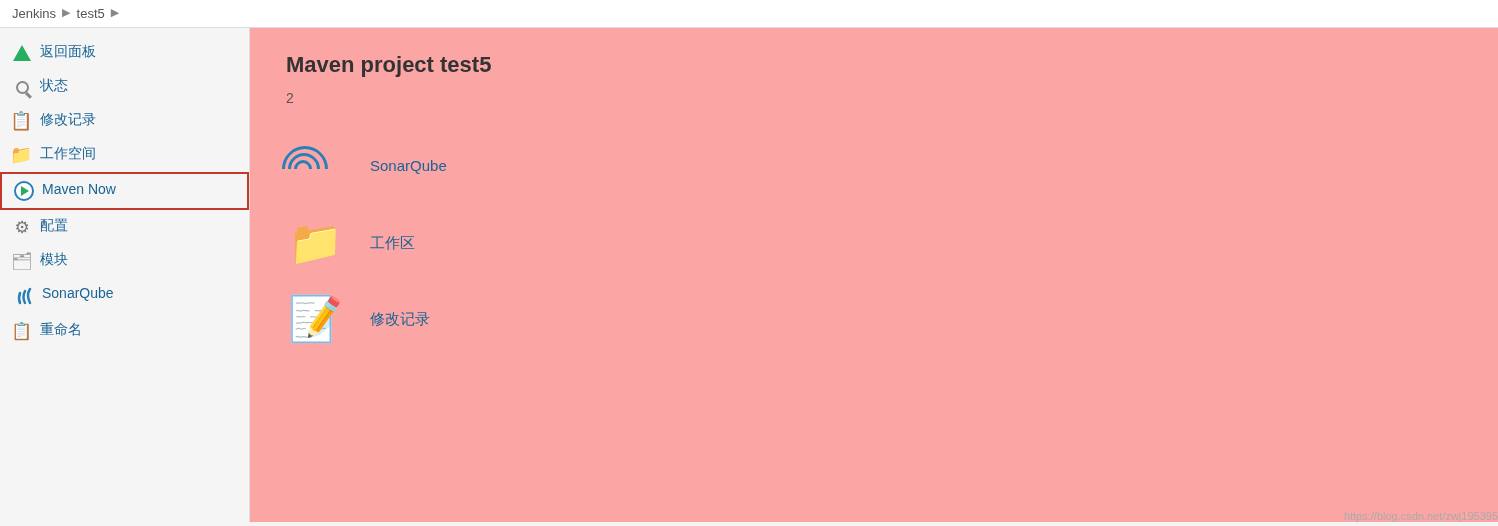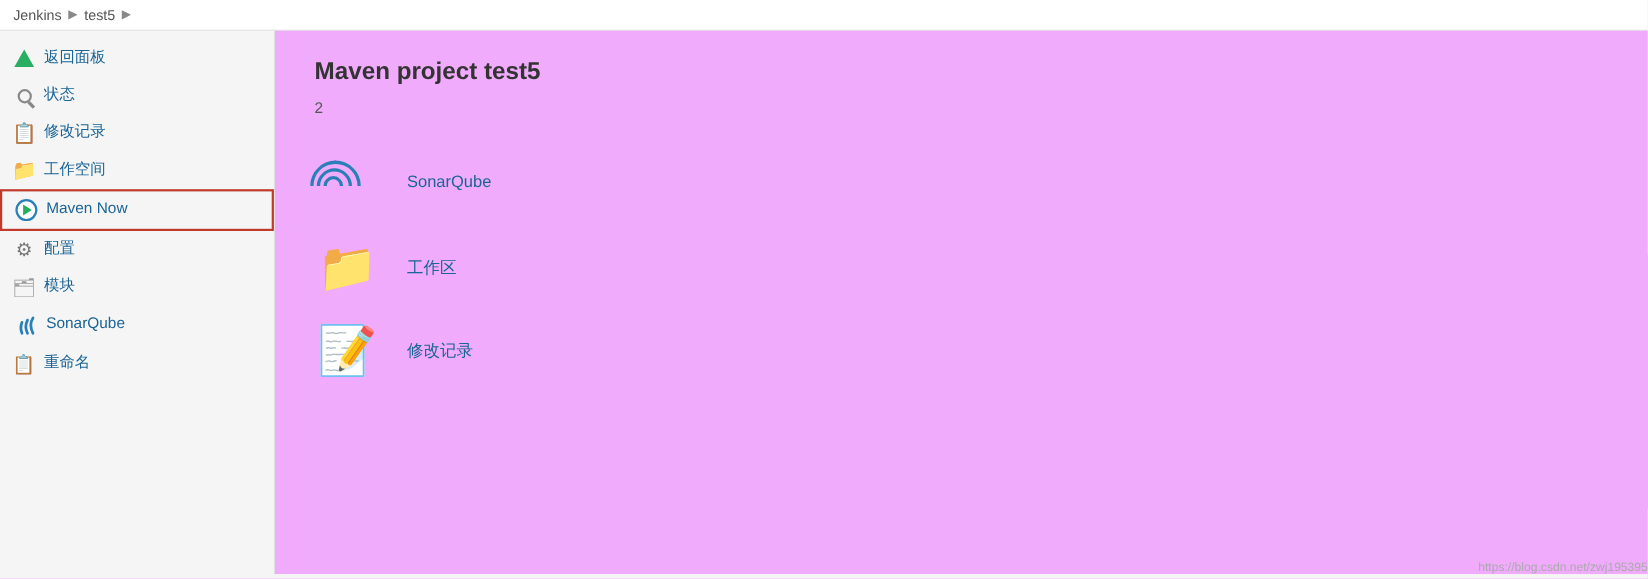--- a/index.html
+++ b/index.html
@@ -159,21 +159,21 @@
 
     
     .icon-rename {
       font-size: 17px;
     }
 
     
     .main {
       flex: 1;
       padding: 24px 36px;
-      background: #f0abfc;
+      background: #fca5a5;
     }
     .main-title {
       font-size: 22px;
       font-weight: bold;
       color: #333;
       margin-bottom: 12px;
     }
     .main-subtitle {
       font-size: 14px;
       color: #555;

